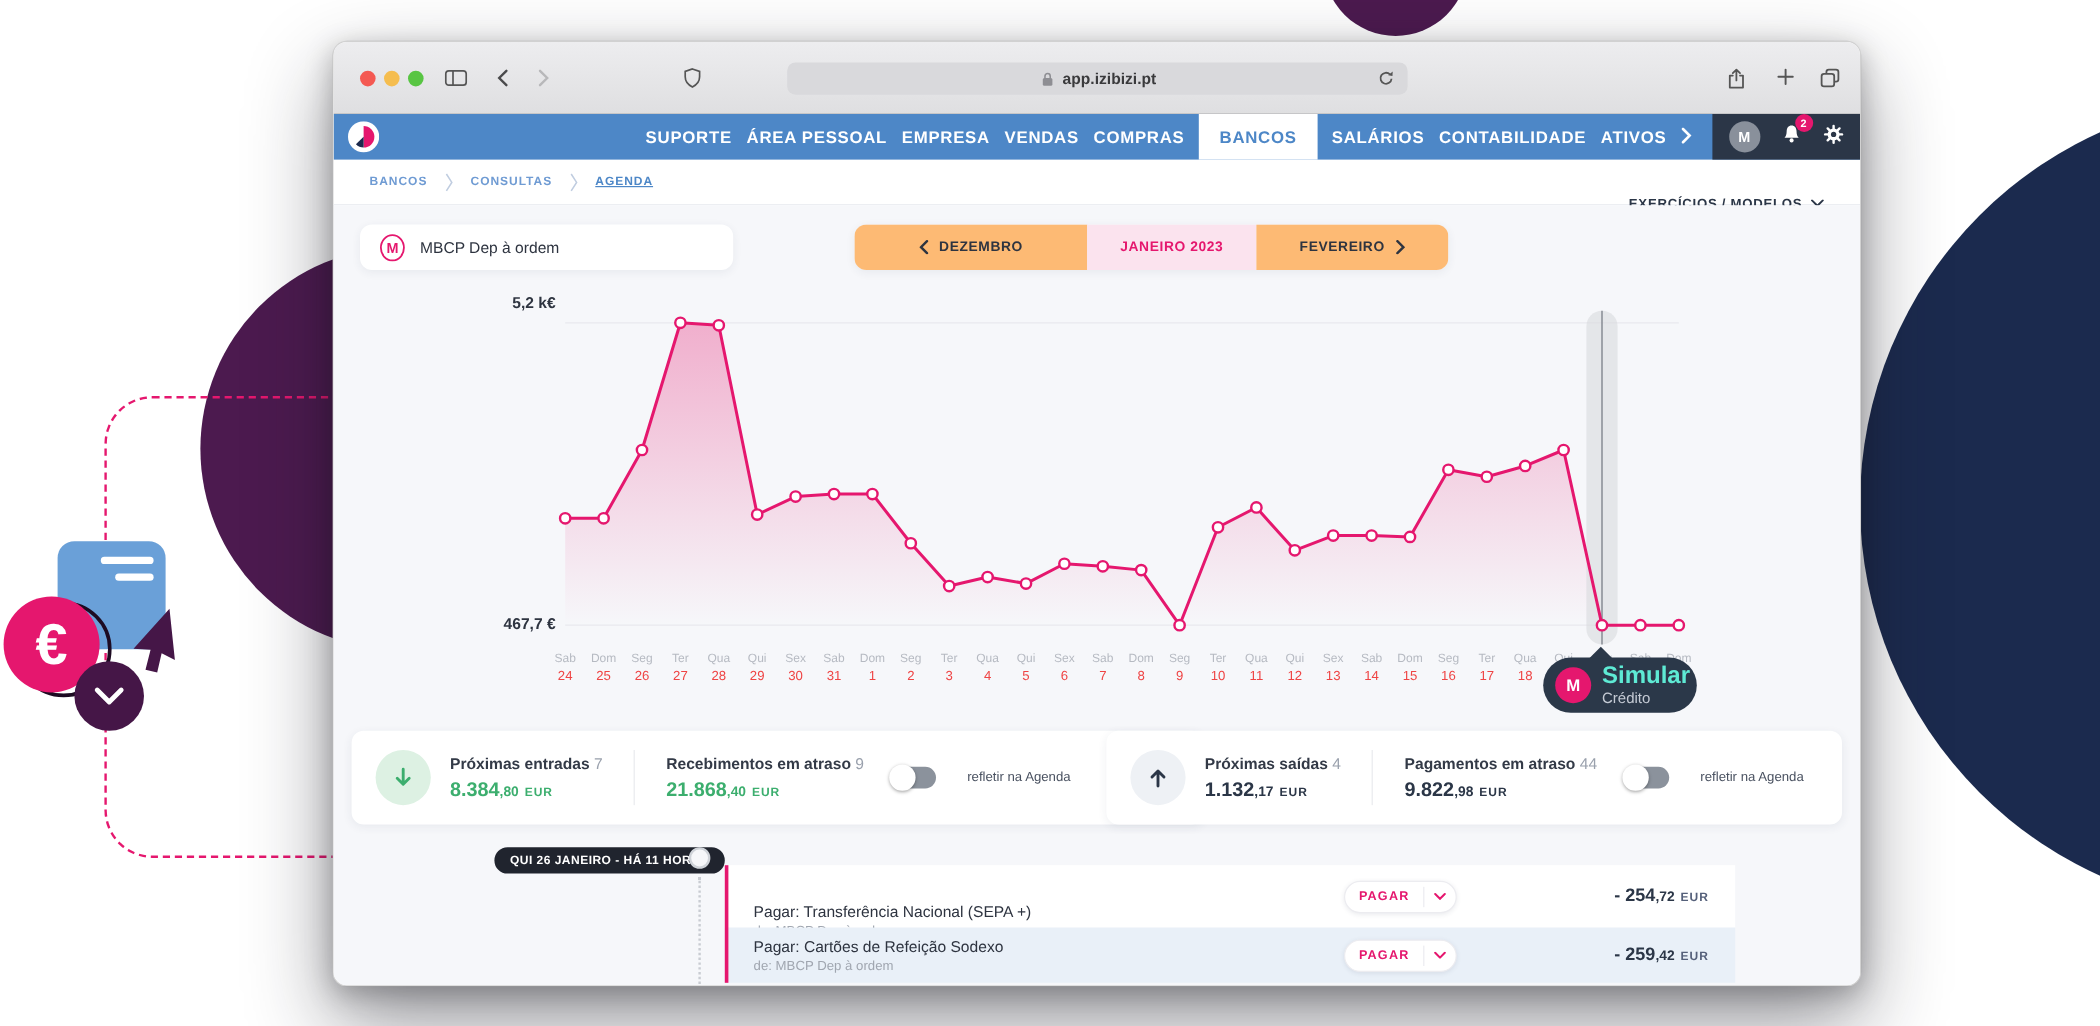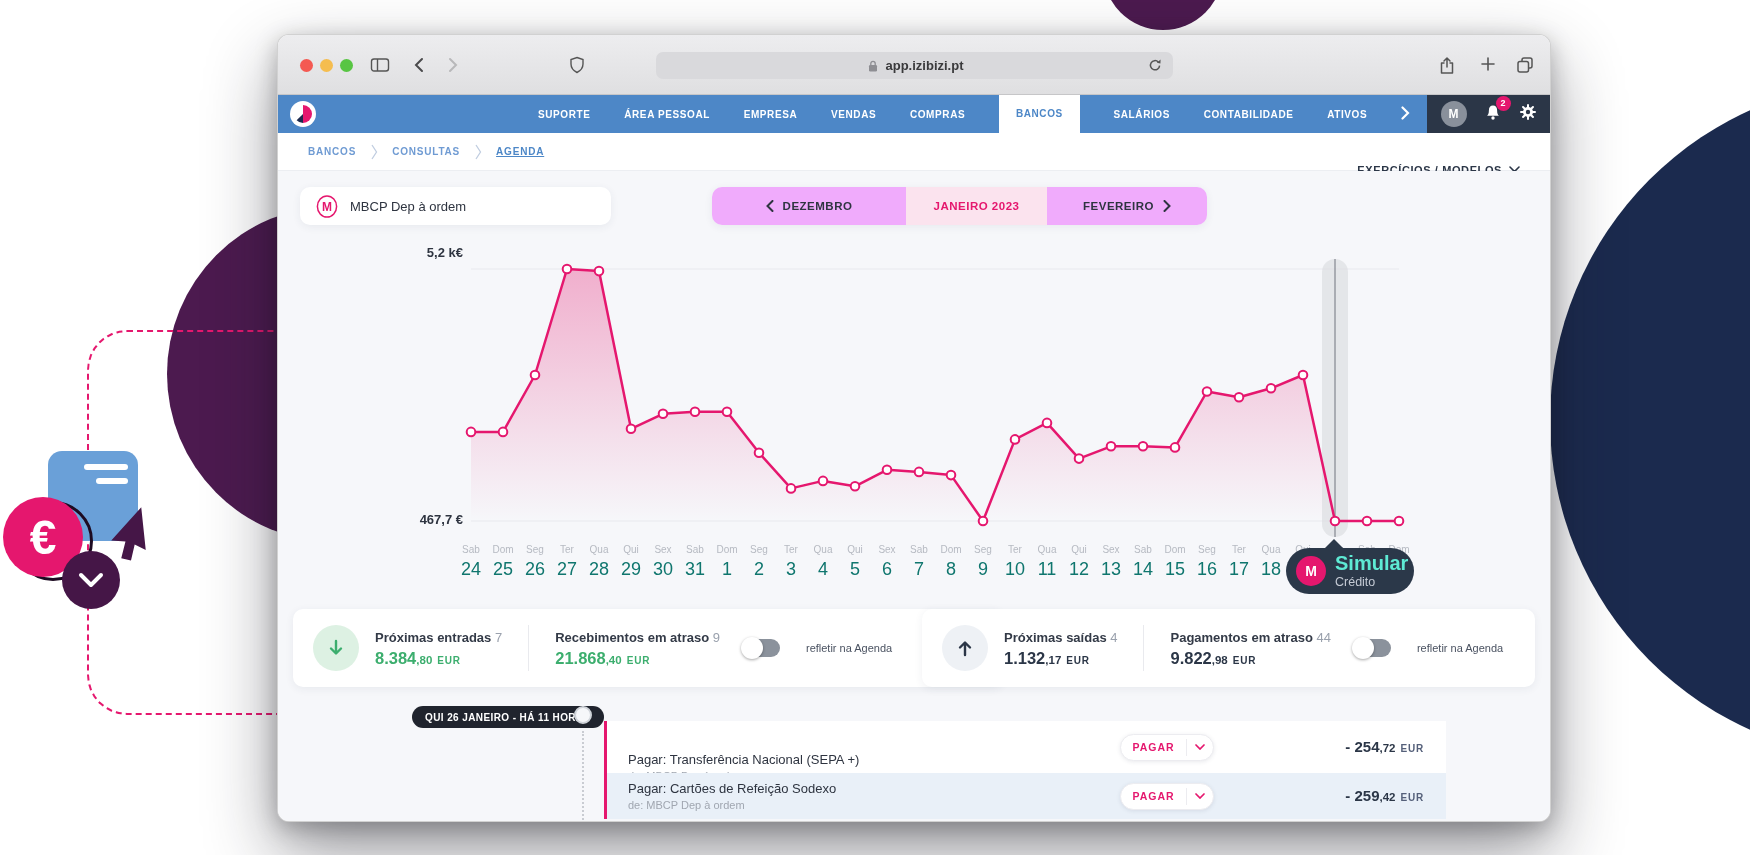--- a/index.html
+++ b/index.html
@@ -37,21 +37,21 @@
   .tl-red{left:22px; background:#f45952;} .tl-yellow{left:42px; background:#f5bd4f;} .tl-green{left:62px; background:#58c543;}
   .tbicon{position:absolute; top:21px; display:flex; align-items:center; justify-content:center;}
   .urlfield{position:absolute; left:378px; top:17px; width:517px; height:27px; background:#d9d9dc;
     border-radius:7px; display:flex; align-items:center; justify-content:center; gap:6px;}
   .urltext{font-size:13px; color:#3a3a3c; font-weight:bold;}
   .url-reload{position:absolute; right:10px; top:5px;}
   
   .navbar{height:38px; background:var(--nav-blue); display:flex; align-items:stretch; position:relative; flex:0 0 auto;}
   .nav-logo{position:absolute; left:12px; top:6px;}
   .nav-menu{position:absolute; left:260px; width:872px; height:38px; display:flex; align-items:center; justify-content:space-between;}
-  .nav-item{font-size:10px; font-weight:bold; letter-spacing:.6px; color:#fff; cursor:default; white-space:nowrap;}
+  .nav-item{font-size:14px; font-weight:bold; letter-spacing:.6px; color:#fff; cursor:default; white-space:nowrap;}
   .nav-item.active{background:#fff; color:var(--nav-blue); height:38px; line-height:38px; padding:0 17px;}
   .nav-right{position:absolute; right:0; top:0; width:123px; height:38px; background:var(--navy);
     display:flex; align-items:center; justify-content:center; gap:17px;}
   .avatar{width:26px; height:26px; border-radius:50%; background:#89909b; color:#fff; font-size:12px; font-weight:bold;
     display:flex; align-items:center; justify-content:center;}
   .bell-wrap{position:relative;}
   .bell-badge{position:absolute; right:-9px; top:-8px; min-width:15px; height:15px; padding:0 3px; background:var(--accent);
     border-radius:8px; color:#fff; font-size:9px; font-weight:bold; display:flex; align-items:center; justify-content:center;}
   
   .crumbrow{height:38px; background:#fff; display:flex; align-items:center; justify-content:space-between;
@@ -59,29 +59,29 @@
   .crumbs{display:flex; align-items:center; gap:14px;}
   .crumb{font-size:10px; font-weight:bold; letter-spacing:.8px; color:#6f9bd3;}
   .crumb.current{color:#4d87c7; text-decoration:underline;}
   .crumb-right{display:flex; align-items:center; gap:7px; font-size:11px; font-weight:bold; letter-spacing:.6px; color:var(--navy);margin-top:36px;}
   
   .content{position:relative; flex:1; background:#f6f7fa; overflow:hidden;}
   .card{background:#fff; border-radius:10px; box-shadow:0 2px 8px rgba(40,50,80,.07);}
   .account-card{position:absolute; left:22px; top:16px; width:311px; height:38px; display:flex; align-items:center; gap:12px; padding:0 16px;}
   .account-label{font-size:13px; font-weight:500; color:#2e3440;}
   .month-bar{position:absolute; left:434px; top:16px; width:495px; height:38px; display:flex; overflow:hidden; border-radius:10px; box-shadow:0 2px 8px rgba(40,50,80,.07);}
-  .month-seg{display:flex; align-items:center; justify-content:center; gap:9px; font-size:11.5px; font-weight:bold; letter-spacing:.5px; background:#f0abfc; color:#2e3440;}
+  .month-seg{display:flex; align-items:center; justify-content:center; gap:9px; font-size:11.5px; font-weight:bold; letter-spacing:.5px; background:#fdba74; color:#2e3440;}
   .month-prev{width:194px;} .month-cur{width:141px; background:#fbe3ee; color:var(--accent);} .month-next{width:160px;}
   
   .ylab{position:absolute; width:100px; left:85px; text-align:right; font-size:13px; font-weight:600; color:#2e3440;}
   .ylab-top{top:74px;} .ylab-bottom{top:341px;}
   #chart-plot{position:absolute; left:193px; top:98px; overflow:visible;}
   .xlab{position:absolute; width:32px; text-align:center; line-height:1.35;}
   .xlab .wd{font-size:10px; color:#b6bac2; display:block;}
-  .xlab .dn{font-size:18px; font-weight:500; color:#0f766e; display:block;}
+  .xlab .dn{font-size:11px; font-weight:500; color:#ef4444; display:block;}
   .credit-tooltip{position:absolute; left:1008px; top:377px; width:128px; height:46px; background:#2b3849; border-radius:23px;
     display:flex; align-items:center; gap:9px; padding:0 10px; z-index:6;}
   .credit-tooltip::before{content:""; position:absolute; left:38px; top:-9px; border-left:10px solid transparent;
     border-right:10px solid transparent; border-bottom:10px solid #2b3849;}
   .ct-logo{width:30px; height:30px; border-radius:50%; background:var(--accent); color:#fff; font-weight:bold; font-size:14px;
     display:flex; align-items:center; justify-content:center; flex:0 0 auto;}
   .ct-line1{font-size:20px; font-weight:bold; color:#5eead4; line-height:1.15;}
   .ct-line2{font-size:12.5px; color:#c4cad4; line-height:1.15;}
   
   .scard{position:absolute; top:438px; height:78px; display:flex; align-items:center; padding:0 20px; gap:16px;}

